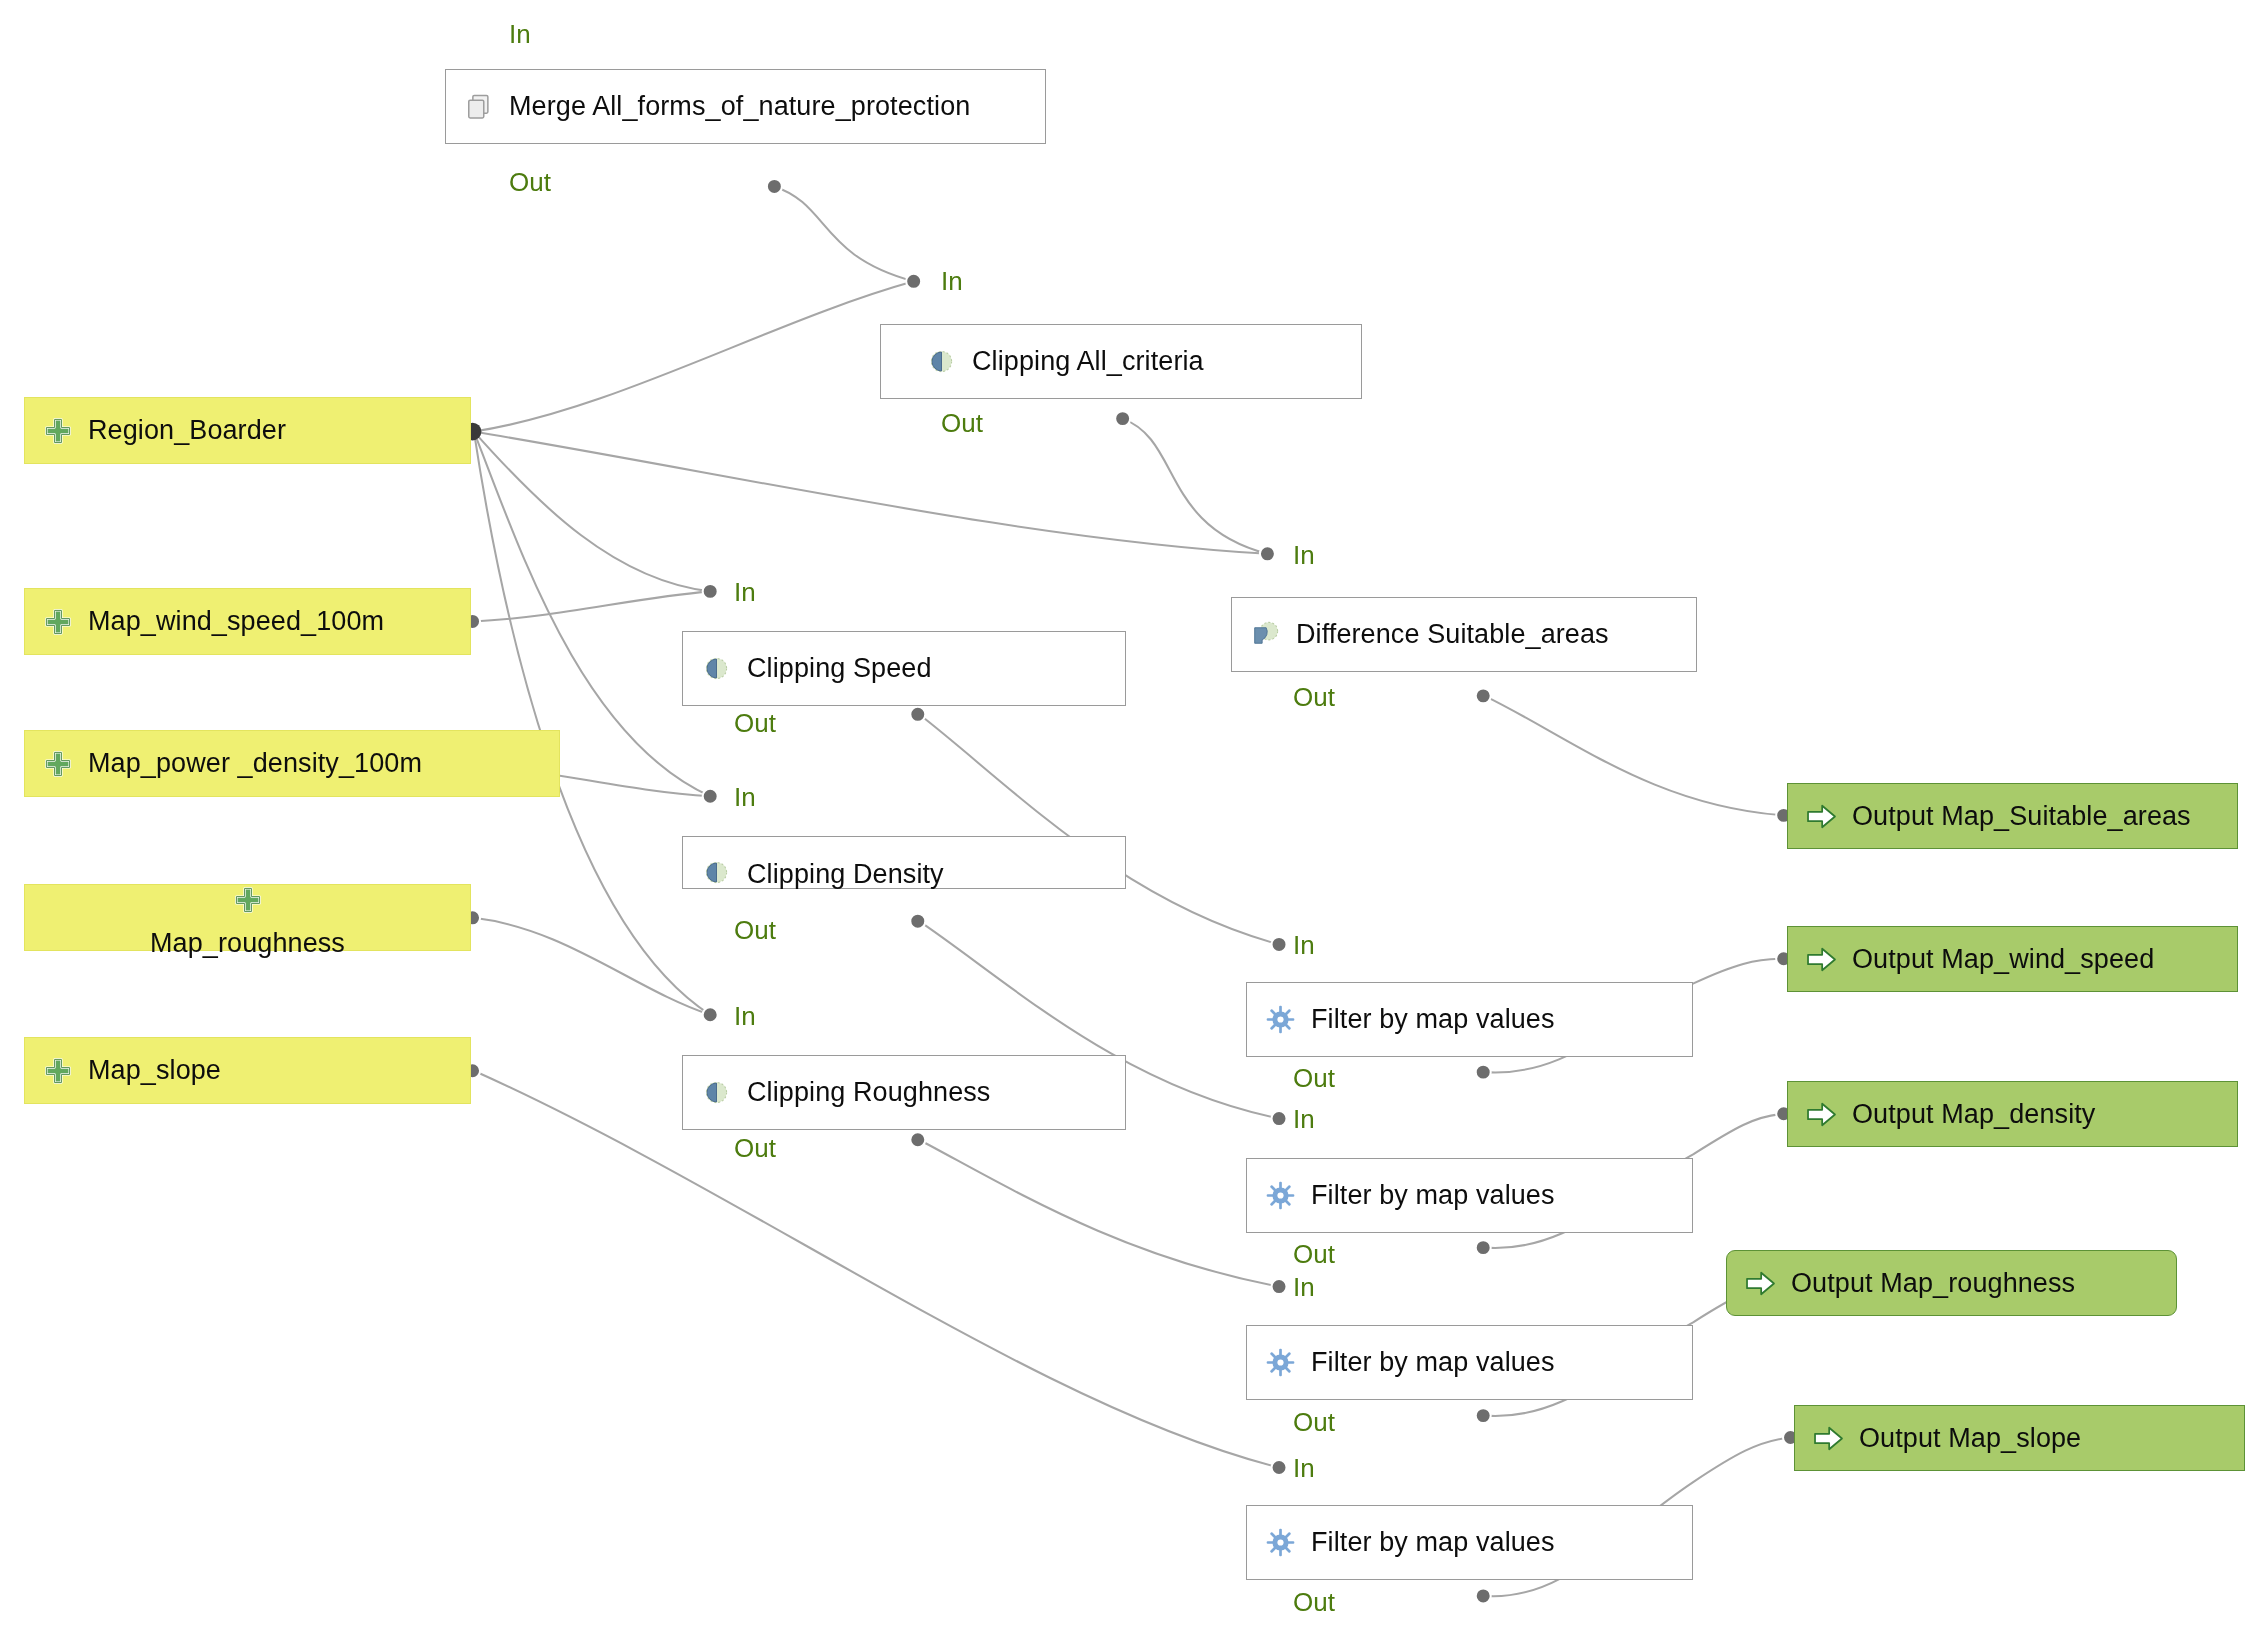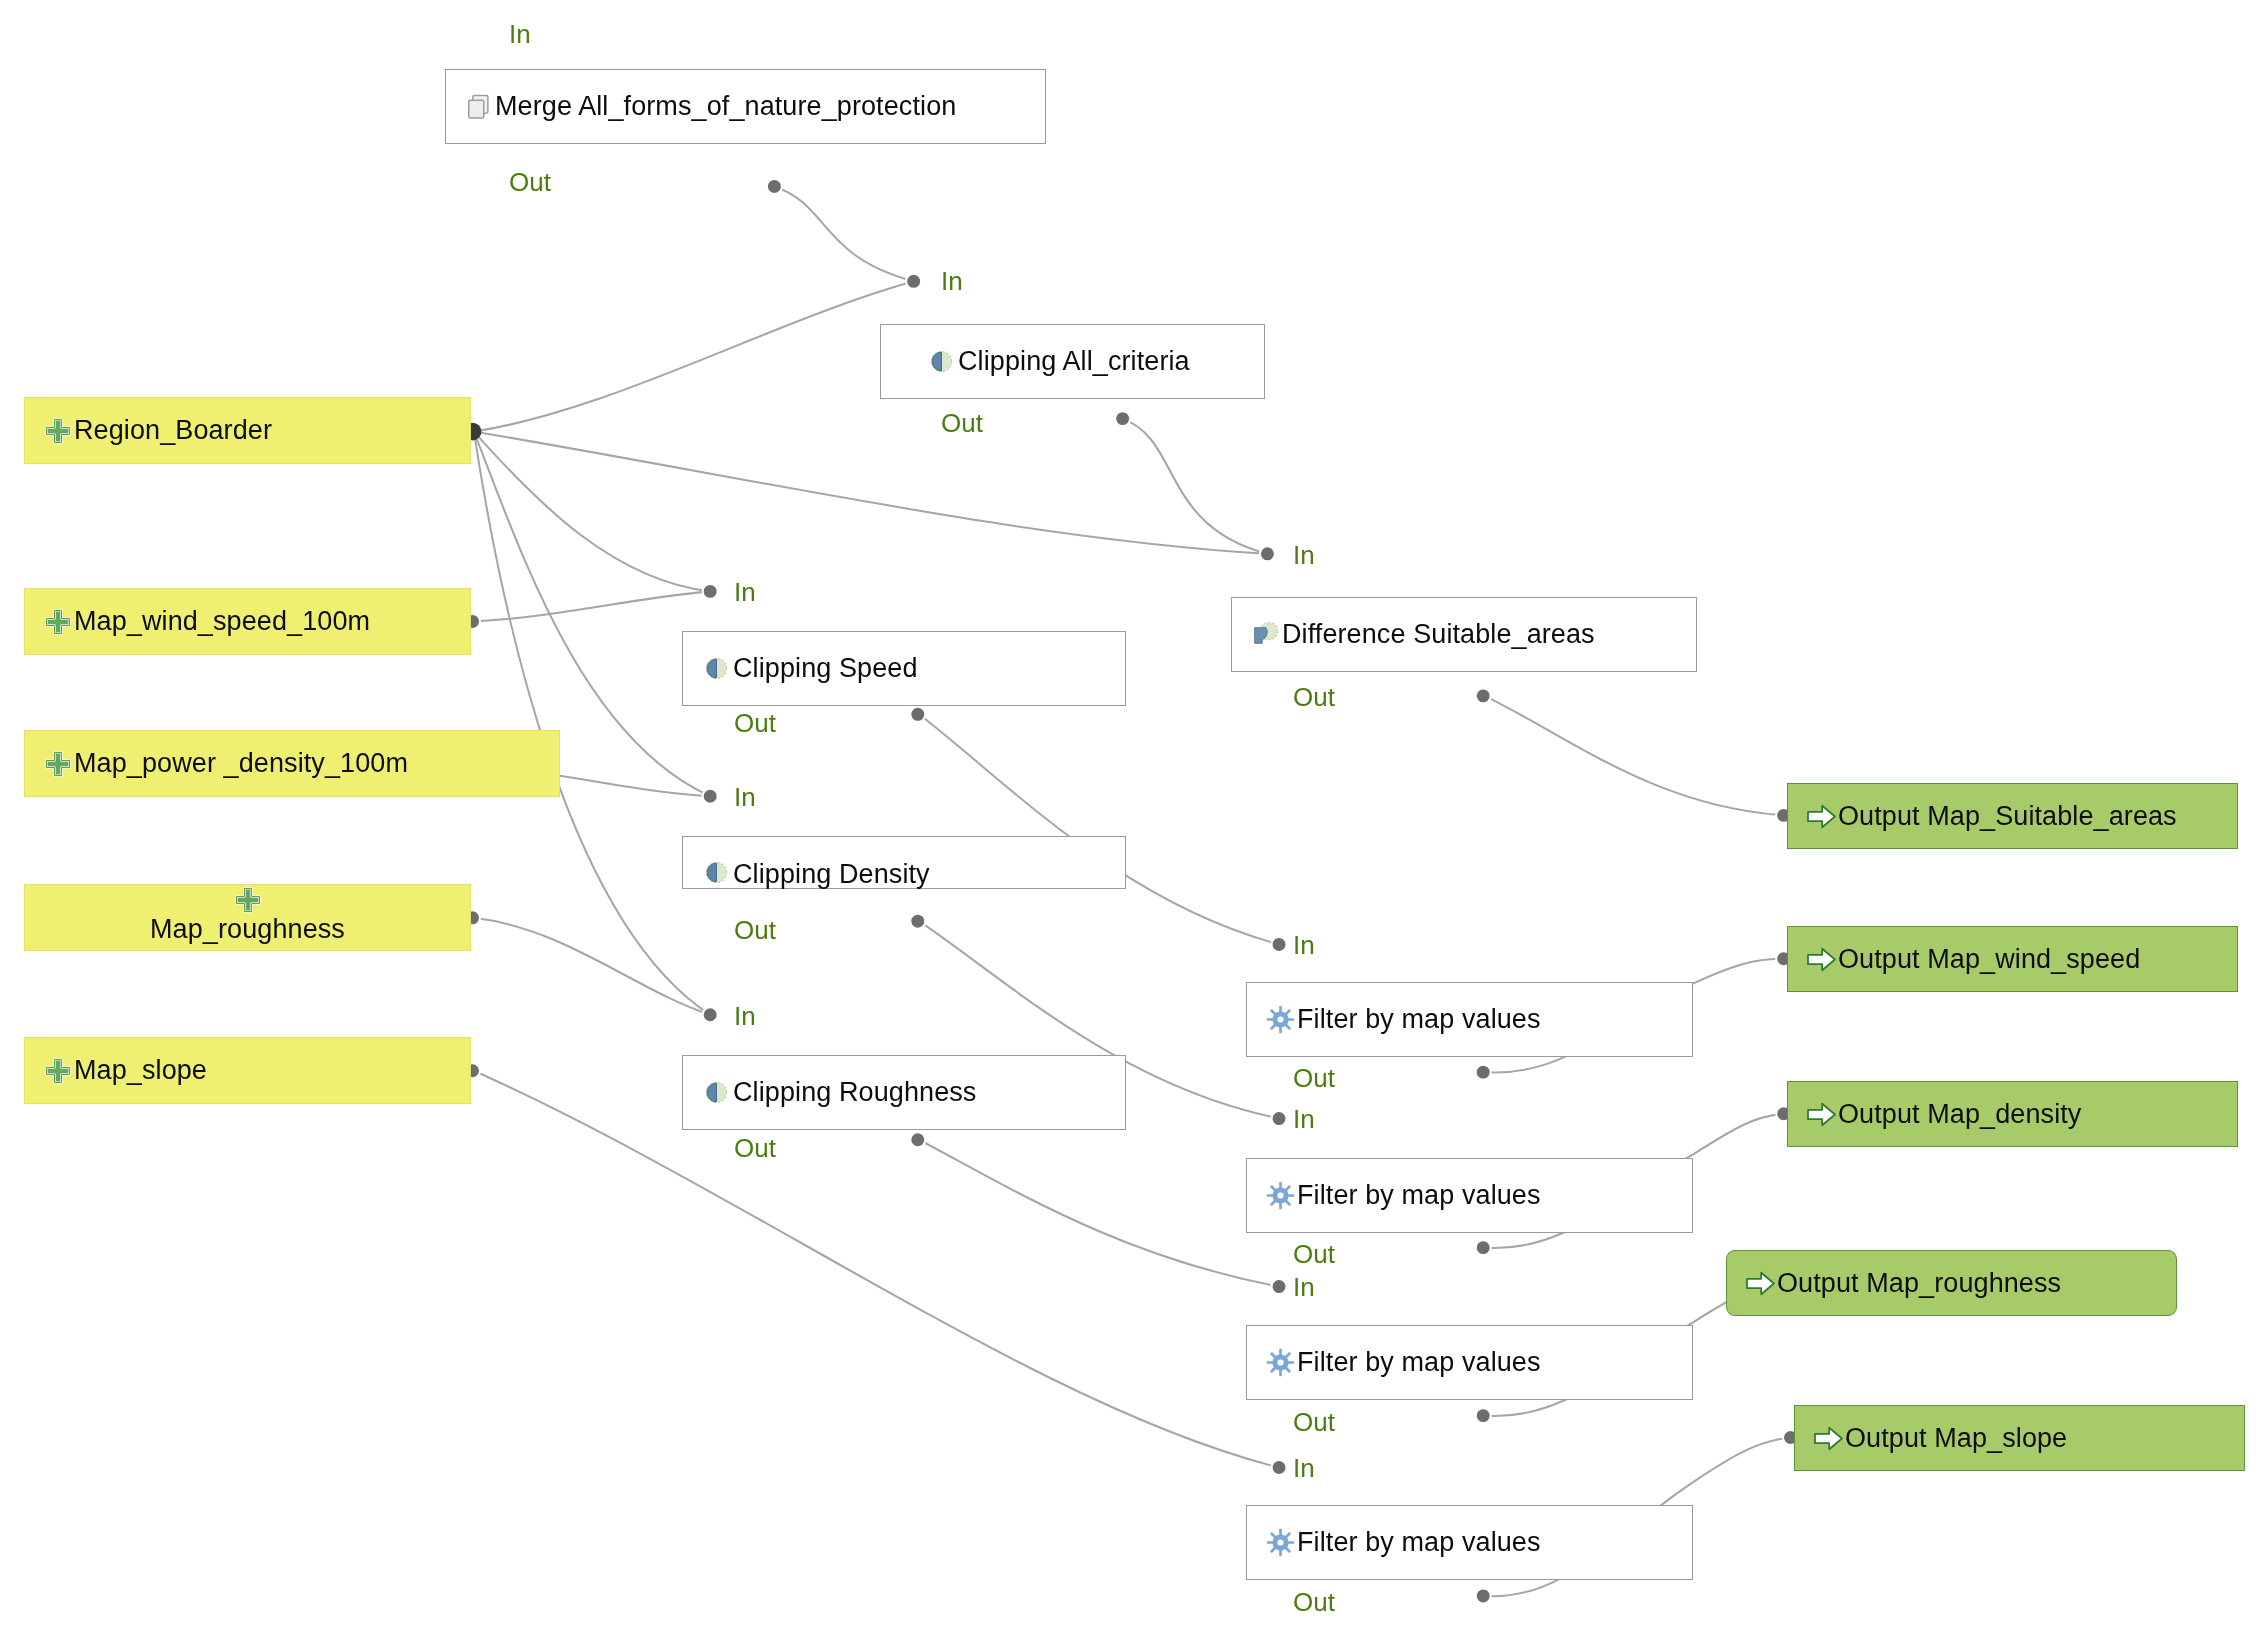--- a/index.html
+++ b/index.html
@@ -16,21 +16,21 @@
     position:absolute;
     left:0;top:0;
     width:2261px;height:1628px;
     pointer-events:none;
   }
   .node{
     position:absolute;
     box-sizing:border-box;
     display:flex;
     align-items:center;
-    gap:1px;
+    gap:15px;
     padding:0 18px;
     font-size:27px;
     line-height:1;
     color:#0d0d0d;
     white-space:nowrap;
   }
   .node .nlabel{font-size:27px;letter-spacing:0.1px;}
   
   .node.input{
     background:#eff072;
@@ -124,21 +124,21 @@
         <span class="icon">
           <svg width="30" height="30" viewBox="0 0 44 44">
             <rect x="13" y="5" width="22" height="26" rx="2" fill="#f2f2f2" stroke="#9d9d9d" stroke-width="2.2"></rect>
             <rect x="7" y="12" width="22" height="26" rx="2" fill="#ededed" stroke="#9d9d9d" stroke-width="2.2"></rect>
           </svg>
         </span>
         <span class="nlabel">Merge All_forms_of_nature_protection</span>
       </div>
       <div class="portlabel" style="left: 941px; top: 268px;">In</div>
       <div class="portlabel" style="left: 941px; top: 410px;">Out</div>
-      <div class="node process" style="left: 880px; top: 324px; width: 385px; height: 75px; padding-left: 45px;">
+      <div class="node process" style="left: 880px; top: 324px; width: 482px; height: 75px; padding-left: 45px;">
         <span class="icon">
           <svg width="31" height="31" viewBox="0 0 46 46">
             <circle cx="23" cy="23" r="15" fill="#dbe8cd" stroke="#b9cda4" stroke-width="1.6" stroke-dasharray="3 3"></circle>
             <path d="M23 9 A14 14 0 0 0 23 37 Z" fill="#5f85a8"></path>
             <path d="M23 9 A14 14 0 0 0 23 37 Z" fill="none" stroke="#46678a" stroke-width="1.4"></path>
           </svg>
         </span>
         <span class="nlabel">Clipping All_criteria</span>
       </div>
       <div class="portlabel" style="left: 1293px; top: 542px;">In</div>

